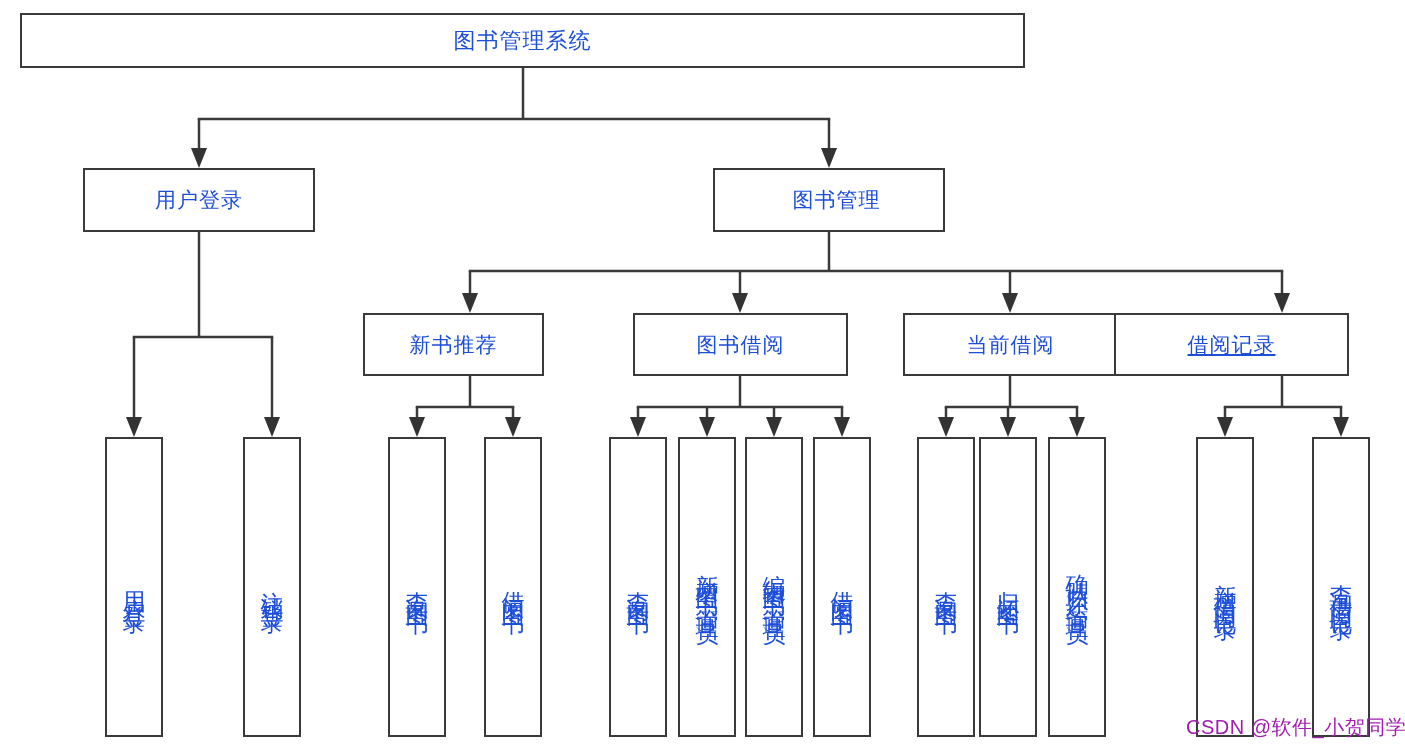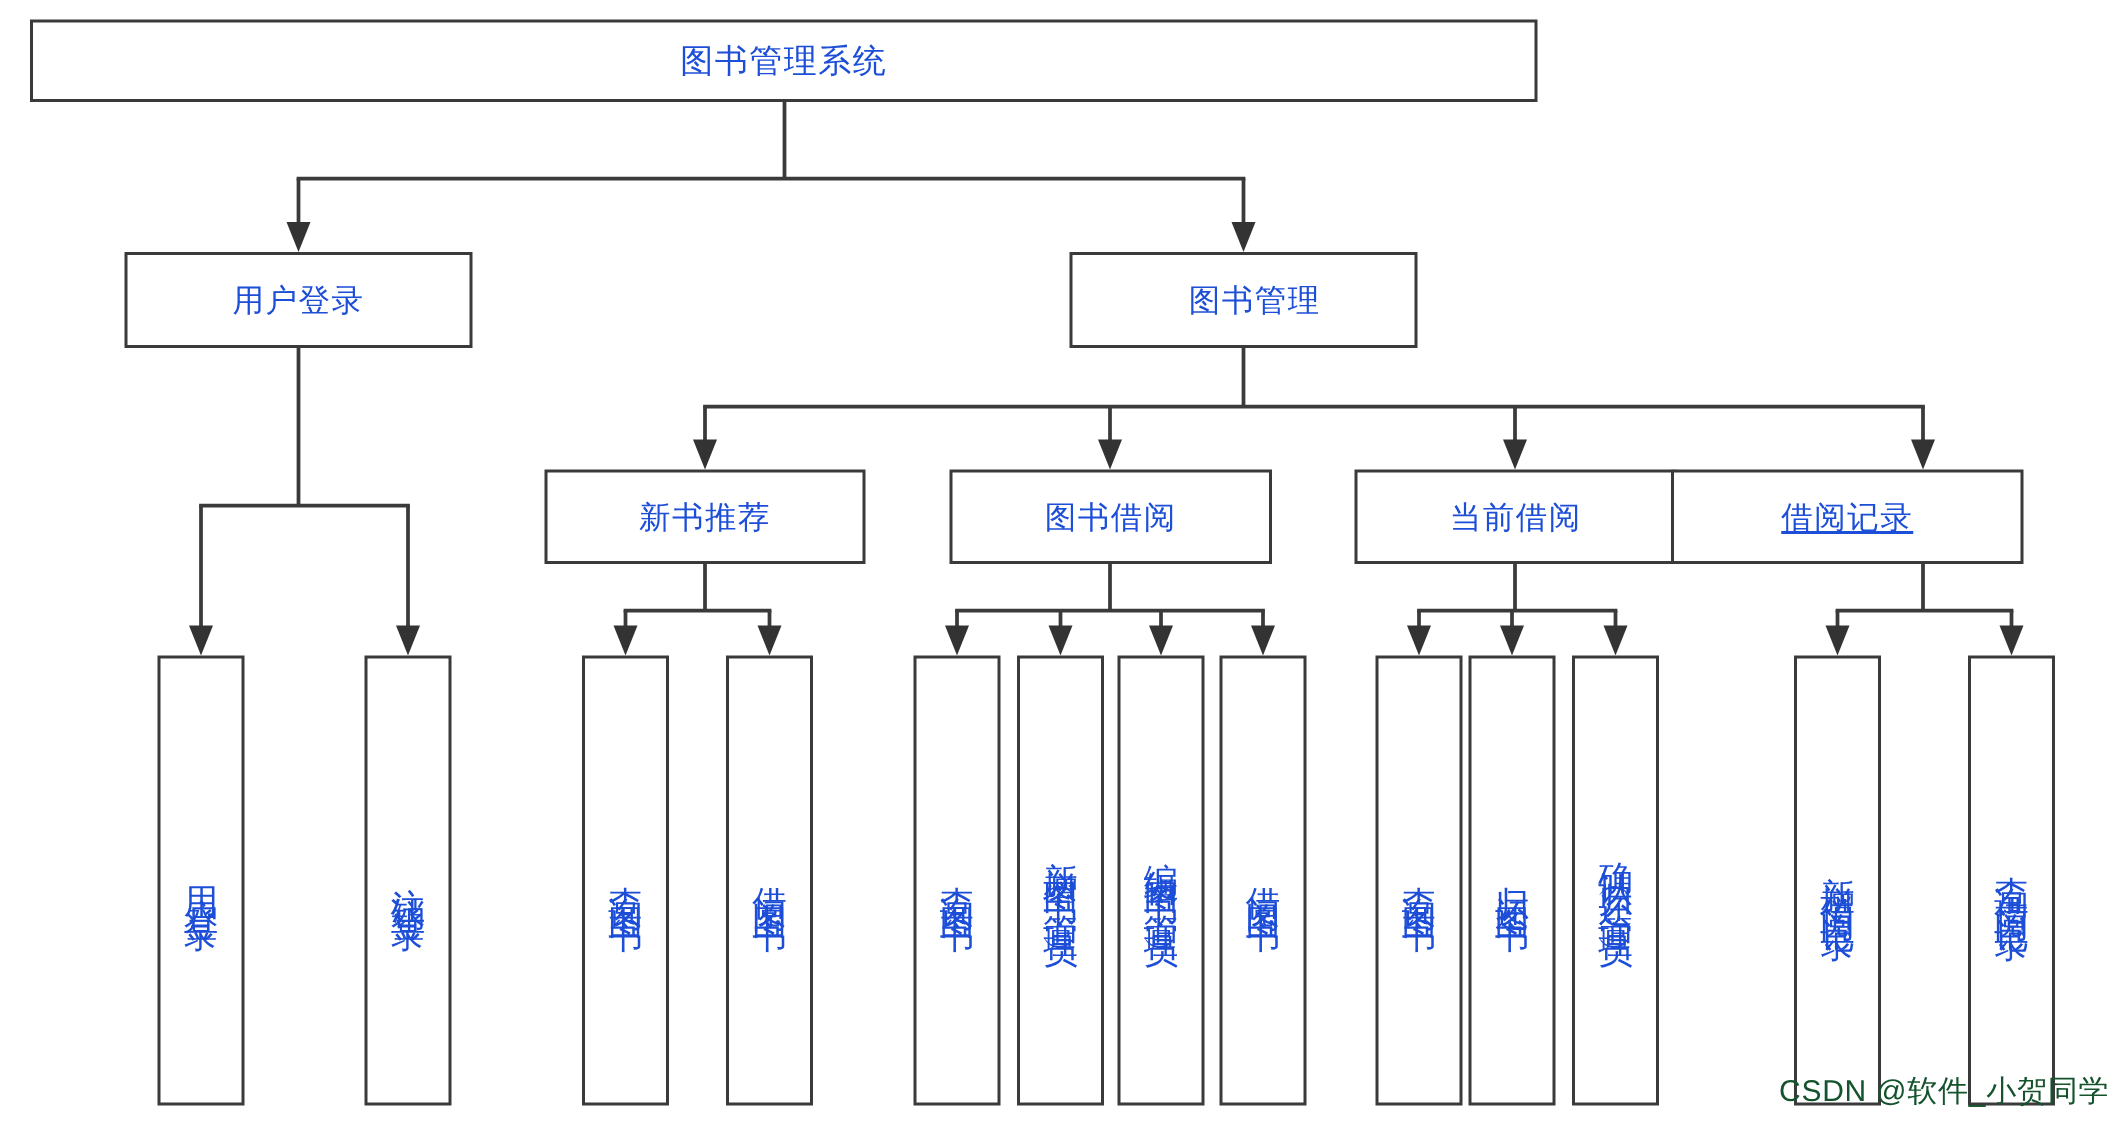--- a/index.html
+++ b/index.html
@@ -47,21 +47,21 @@
     letter-spacing: 7px;
     line-height: 1;
     white-space: normal;
     padding: 6px 0;
   }
   .watermark {
     position: absolute;
     left: 1186px;
     top: 714px;
     font-size: 20px;
-    color: #14532d;
+    color: #a21caf;
     letter-spacing: 0.5px;
     z-index: 3;
     white-space: nowrap;
   }
 </style>
 </head>
 <body>
 
 <div class="canvas">
 
@@ -141,21 +141,21 @@
         <polygon points="1333,417 1349,417 1341,437" stroke="none"></polygon>
       </g>
     </g>
   </svg>
 
   <div class="node root" style="left:20px; top:13px; width:1005px; height:55px;">图书管理系统</div>
 
   <div class="node" style="left:83px; top:168px; width:232px; height:64px;">用户登录</div>
   <div class="node" style="left:713px; top:168px; width:232px; height:64px;padding-left:15px;">图书管理</div>
 
-  <div class="node" style="left:363px; top:313px; width:214px; height:63px;">新书推荐</div>
+  <div class="node" style="left:363px; top:313px; width:181px; height:63px;">新书推荐</div>
   <div class="node" style="left:903px; top:313px; width:215px; height:63px;">当前借阅</div>
   <div class="node" style="left:633px; top:313px; width:215px; height:63px;">图书借阅</div>
   <div class="node" style="left:1114px; top:313px; width:235px; height:63px;text-decoration:underline;">借阅记录</div>
 
   <div class="node leaf" style="left:105px;">用户登录</div>
   <div class="node leaf" style="left:243px;">注销登录</div>
 
   <div class="node leaf" style="left:388px;">查询图书</div>
   <div class="node leaf" style="left:484px;">借阅图书</div>
 

